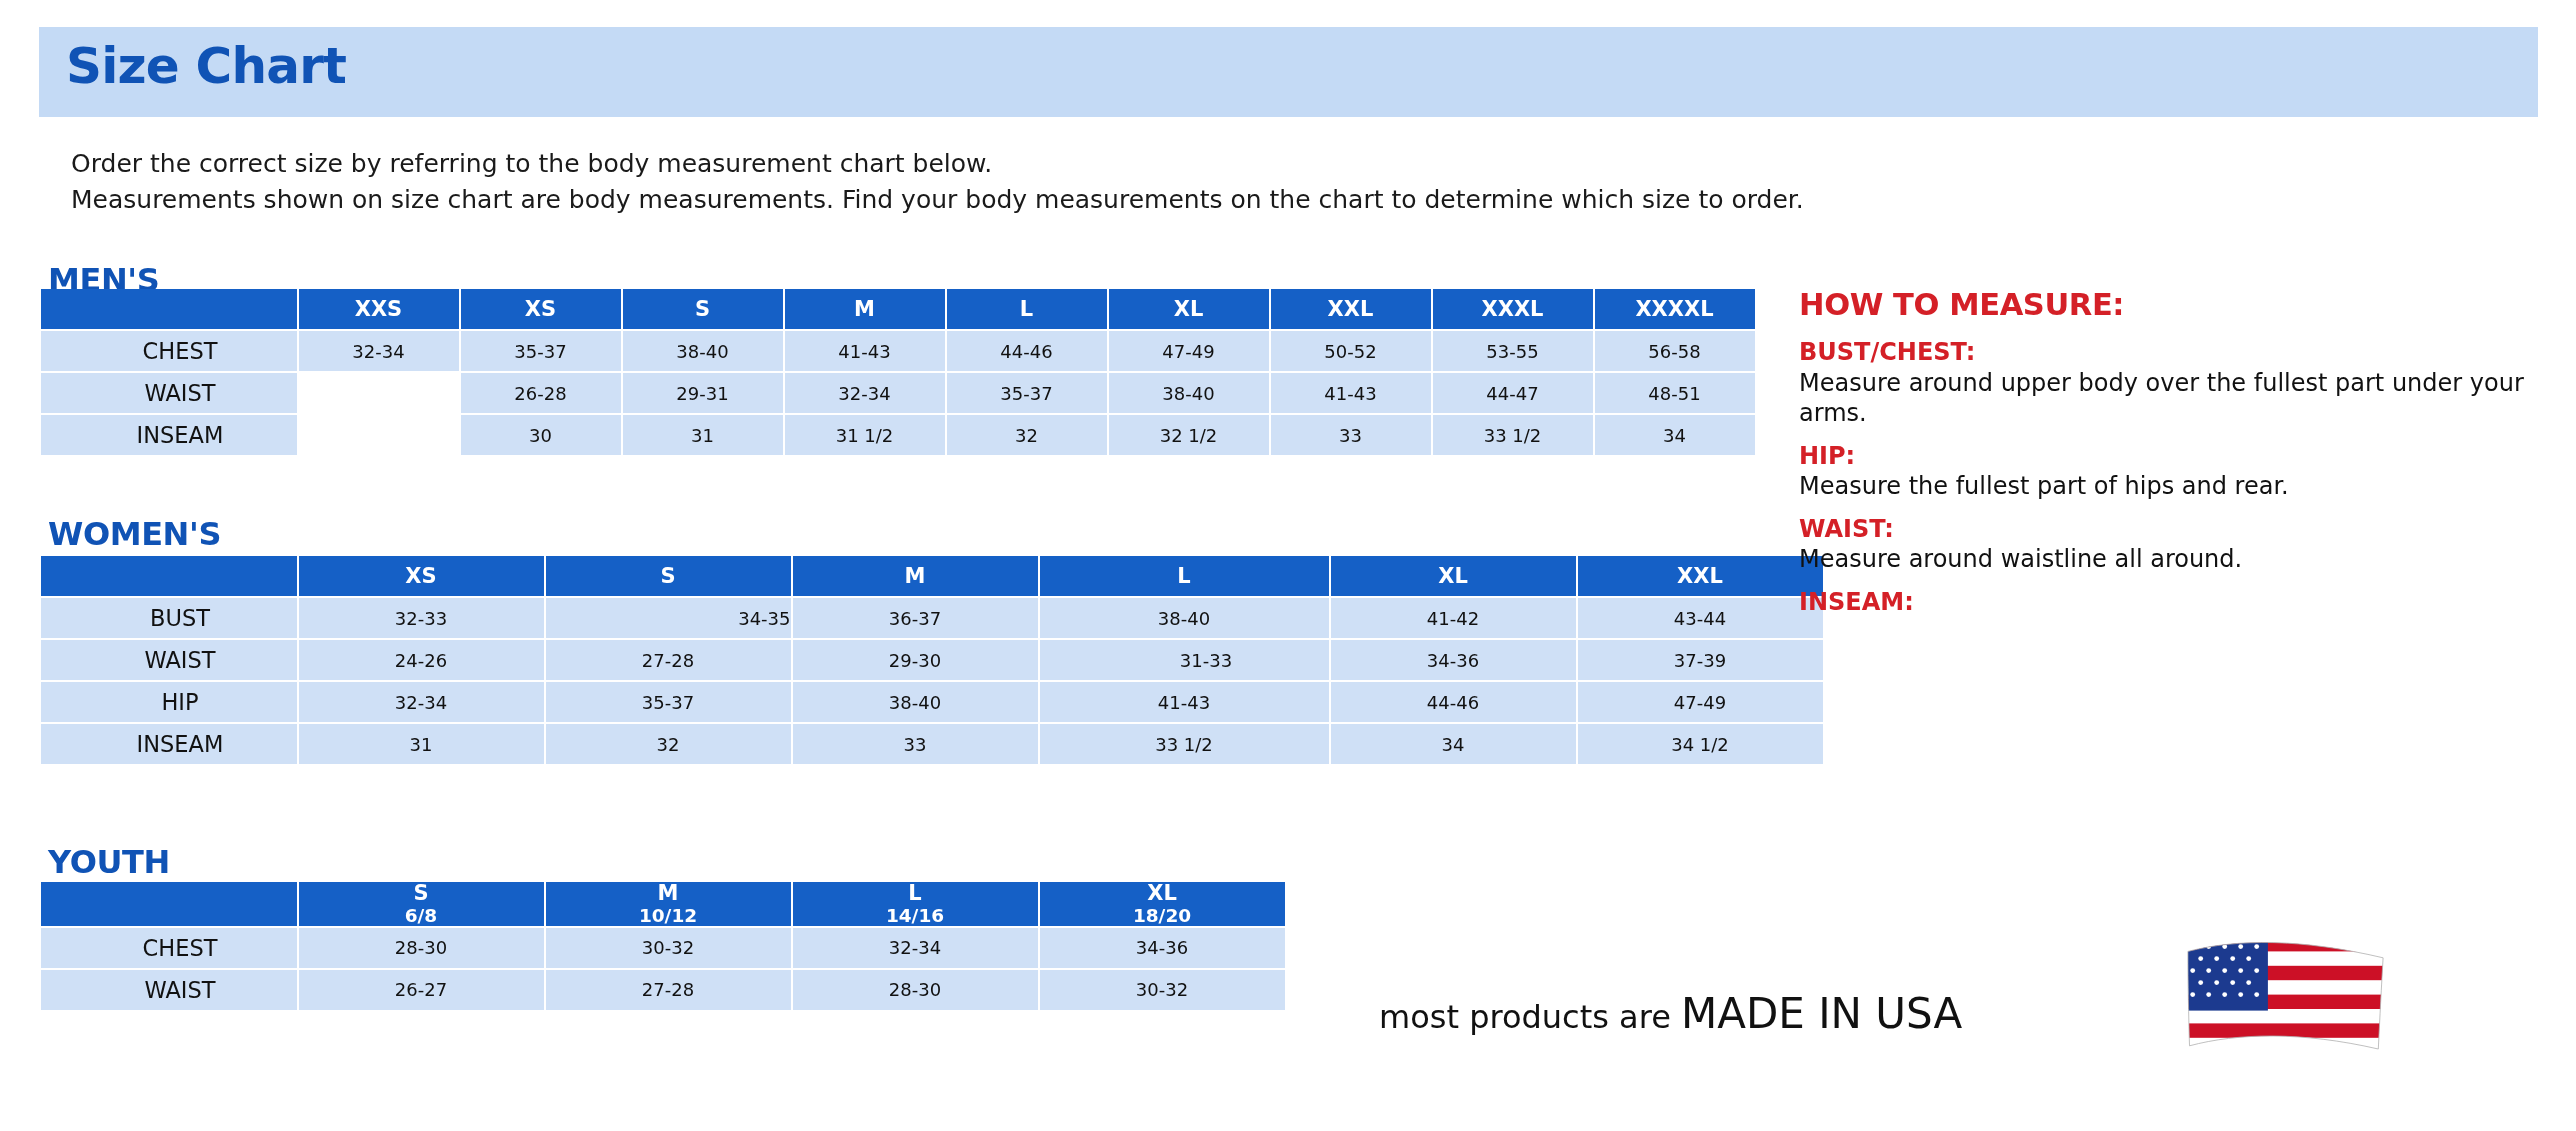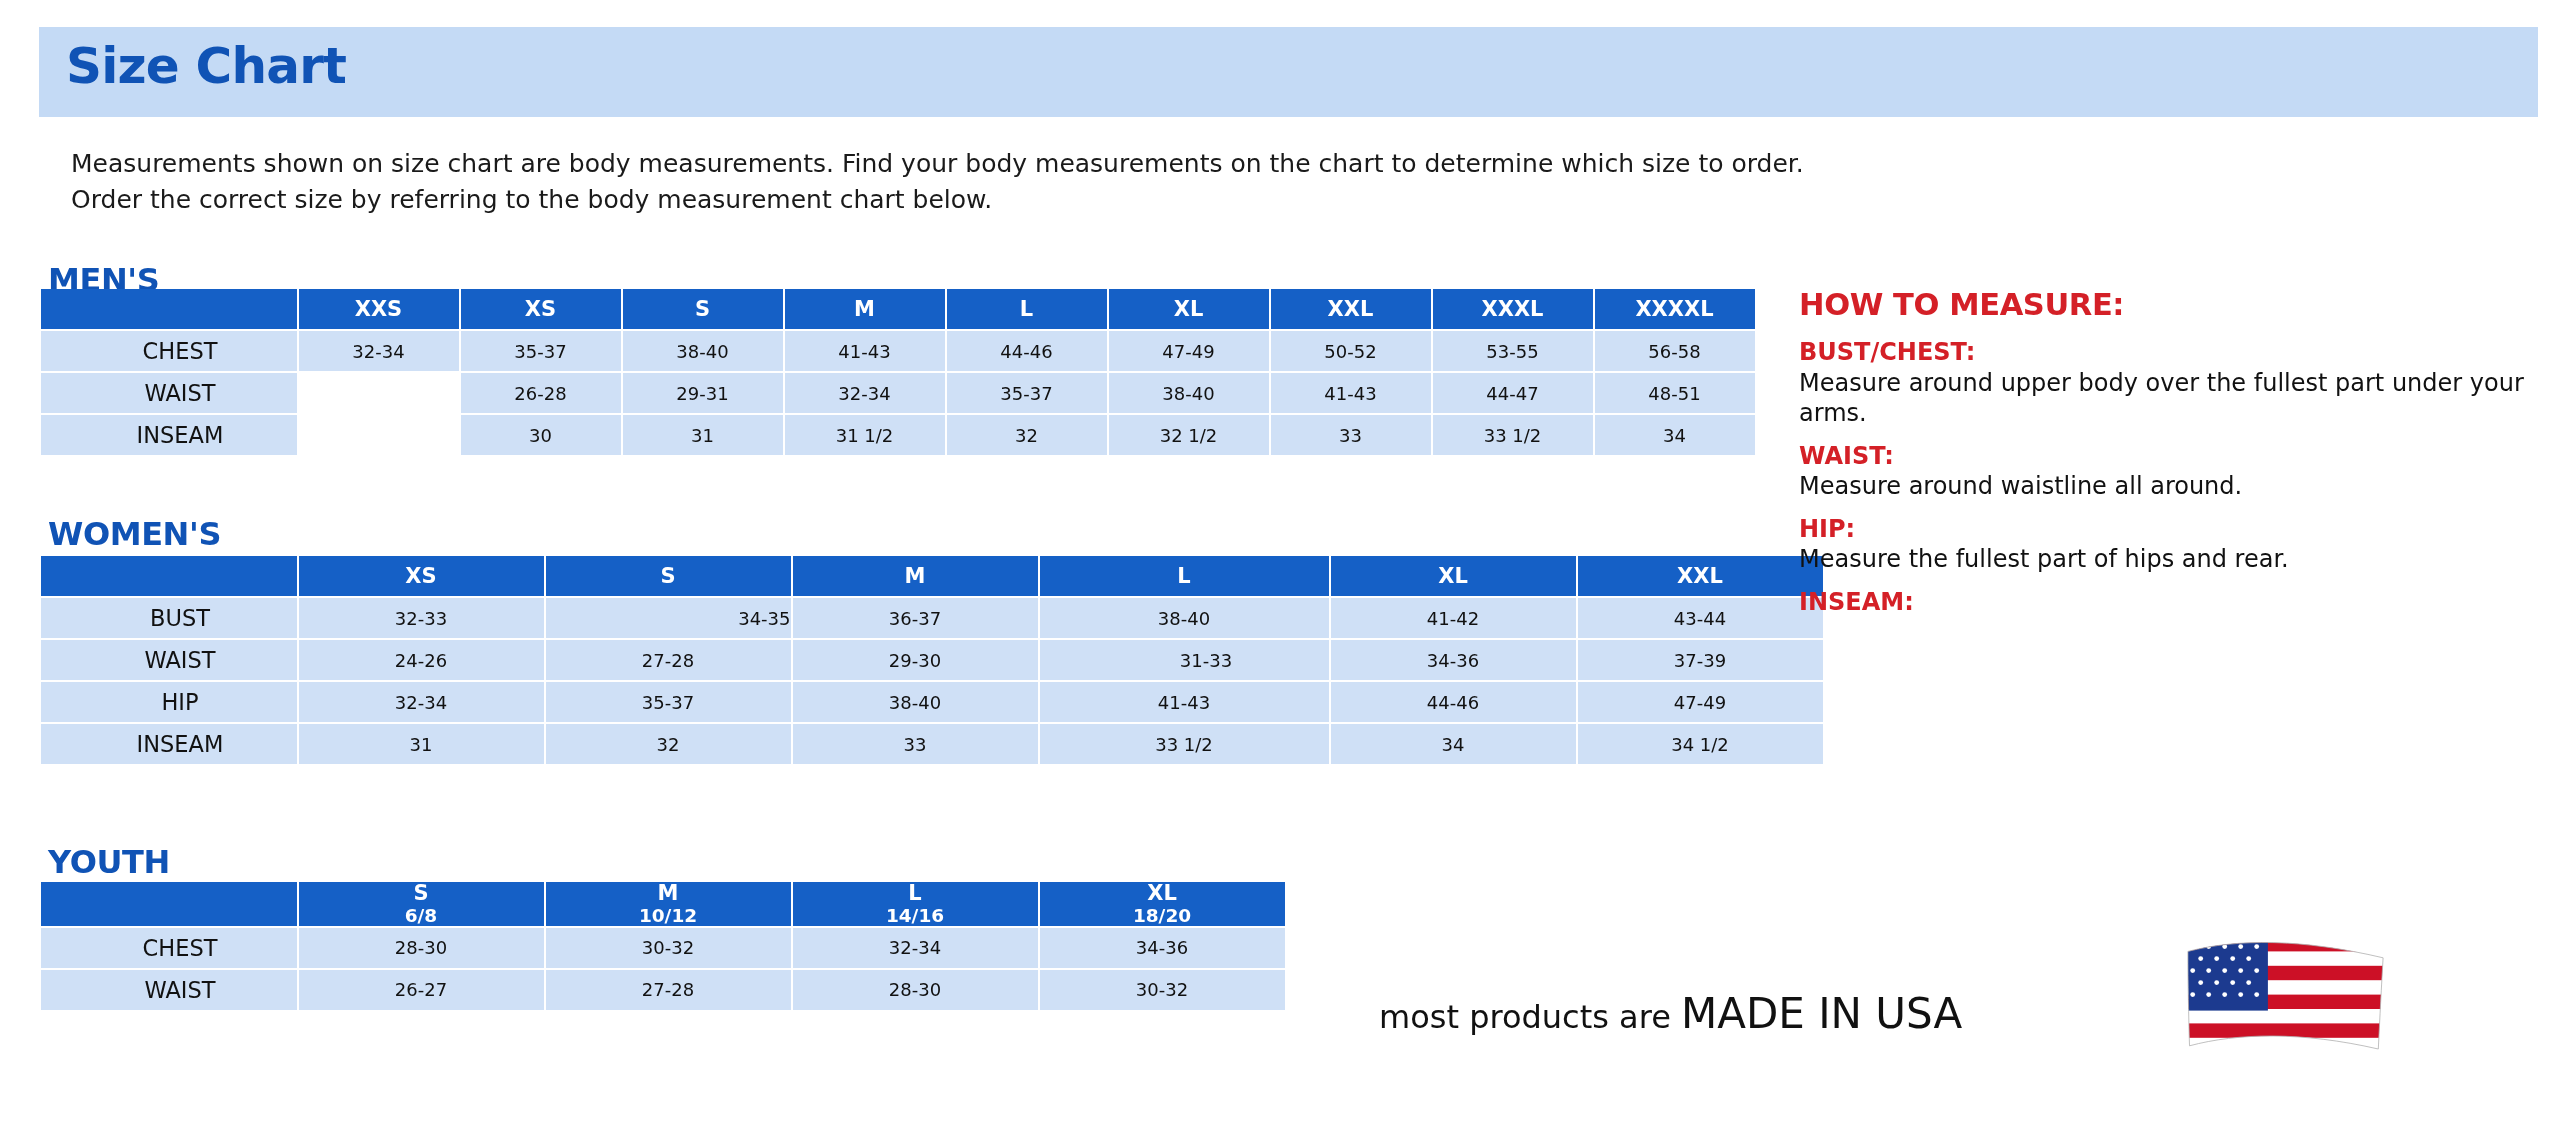--- a/index.html
+++ b/index.html
@@ -172,22 +172,22 @@
 </style>
 </head>
 <body>
 
 <div class="page">
 
   <div class="banner"></div>
   <div class="banner-title">Size Chart</div>
 
   <div class="intro">
+    <div>Order the correct size by referring to the body measurement chart below.</div>
     <div>Measurements shown on size chart are body measurements.  Find your body measurements on the chart to determine which size to order.</div>
-    <div>Order the correct size by referring to the body measurement chart below.</div>
   </div>
 
   <div class="section-title" id="men-title">MEN'S</div>
   <table class="sizetable" id="men-table">
       <tbody>
         <tr>
           <th class="hdr-cell" style="width: 233px;"></th>
           <th class="hdr-cell" style="width: 160px;">XXS</th>
           <th class="hdr-cell" style="width: 160px;">XS</th>
           <th class="hdr-cell" style="width: 160px;">S</th>
@@ -328,26 +328,26 @@
     </table>
 
   <div class="howto">
     <div class="howto-title">HOW TO MEASURE:</div>
 
     <div>
       <div class="howto-term">BUST/CHEST:</div>
       <div class="howto-def">Measure around upper body over the fullest part under your arms.</div>
     </div>
     <div>
+      <div class="howto-term">HIP:</div>
+      <div class="howto-def">Measure the fullest part of hips and rear.</div>
+    </div>
+    <div>
       <div class="howto-term">WAIST:</div>
       <div class="howto-def">Measure around waistline all around.</div>
-    </div>
-    <div>
-      <div class="howto-term">HIP:</div>
-      <div class="howto-def">Measure the fullest part of hips and rear.</div>
     </div>
     <div>
       <div class="howto-term">INSEAM:</div>
     </div>
   </div>
 
   <div class="madeinusa">
     <span class="small">most products are </span><span class="big">MADE IN USA</span>
   </div>
 

